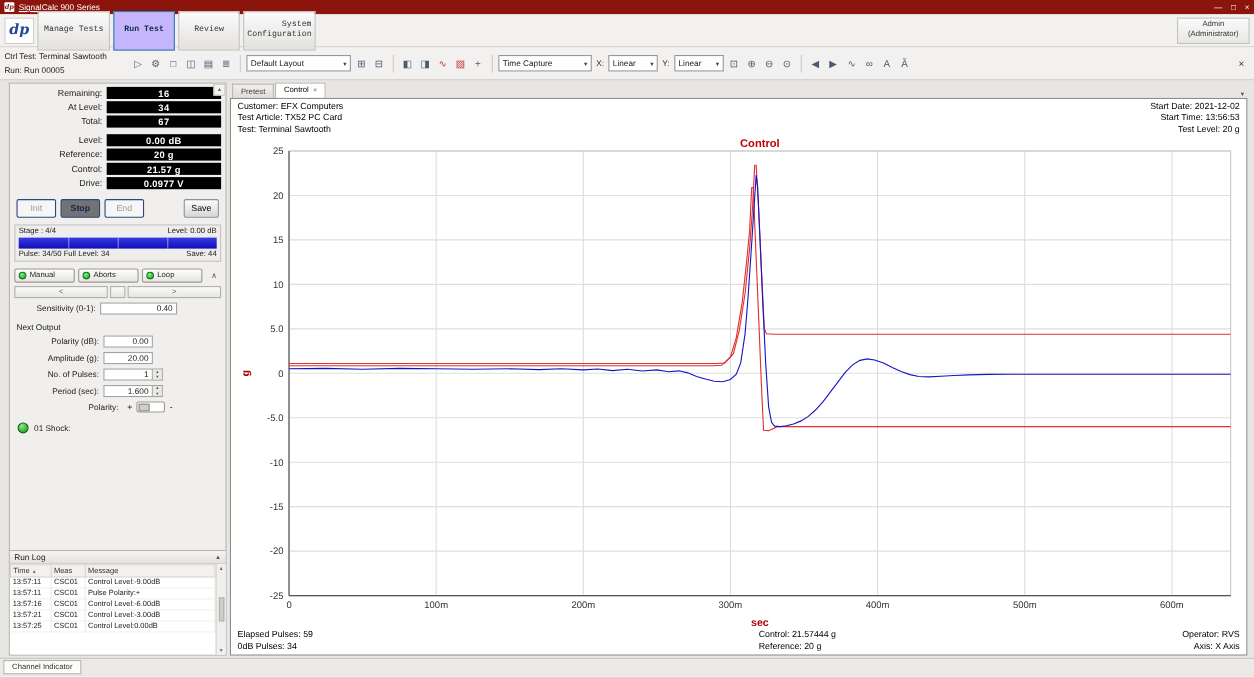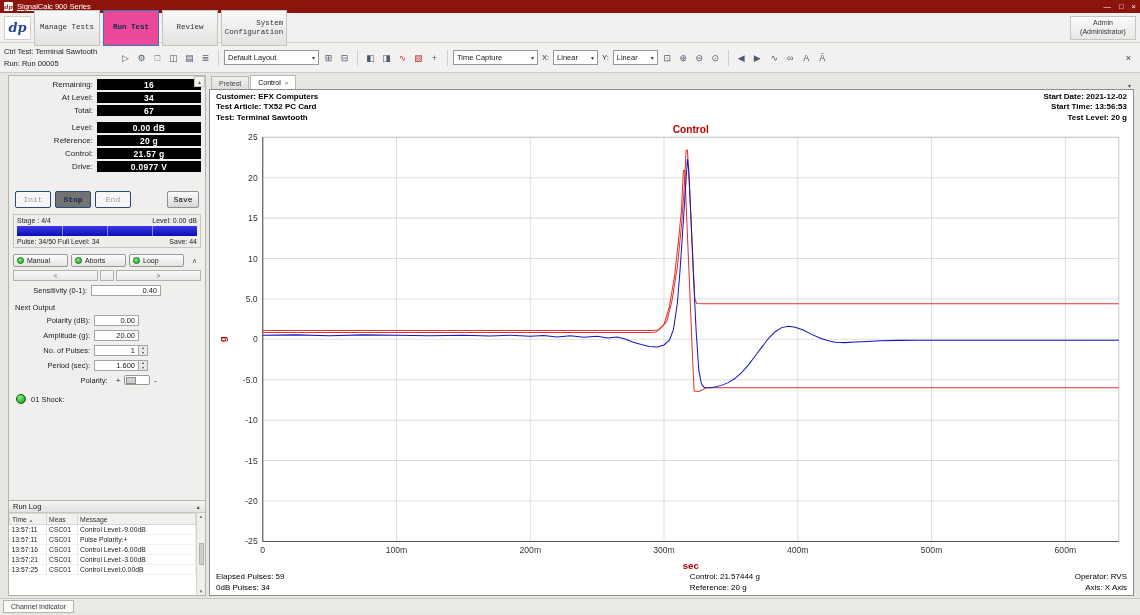--- a/index.html
+++ b/index.html
@@ -10,21 +10,21 @@
   .titlebar { height:13px; background:#8b140c; display:flex; align-items:center; padding:0 4px; color:#fff; }
   .app-icon { width:9px; height:9px; background:#fff; color:#8b140c; font:italic bold 6px "DejaVu Serif",serif; display:flex; align-items:center; justify-content:center; margin-right:4px; border-radius:1px; }
   .titlebar .title { font-size:7.5px;text-decoration:underline; }
   .win-controls { margin-left:auto; display:flex; gap:8px; font-size:7.5px; color:#fff; }
   .win-controls span { cursor:default; }
 
   
   .ribbon { height:30px; background:#f2f1ef; border-bottom:1px solid #d4d2ce; display:flex; align-items:center; padding:2px 4px; gap:3px; }
   .dp-logo { width:27px; height:24px; background:#fff; border:1px solid #d0cecb; color:#23479c; font:italic bold 13px "DejaVu Serif",serif; display:flex; align-items:center; justify-content:center; }
   .ribbon-tab { height:36px; min-width:56px; max-width:66px; padding:0 5px; background:linear-gradient(#fafafa,#e3e2e0); border:1px solid #c6c4c0; display:flex; align-items:center; justify-content:center; text-align:right; line-height:1.15; font-size:7.5px; color:#333; cursor:default;font-family:Liberation Mono, monospace; }
-  .ribbon-tab.active { background:#ec4899; border-color:#2e7cab; color:#0b2e4d; font-weight:bold; }
+  .ribbon-tab.active { background:#c4b5fd; border-color:#2e7cab; color:#0b2e4d; font-weight:bold; }
   .admin-box { margin-left:auto; height:24px; min-width:66px; border:1px solid #c6c4c0; background:linear-gradient(#fafafa,#e8e7e5); display:flex; flex-direction:column; align-items:center; justify-content:center; line-height:1.2; font-size:7px; color:#333; padding:0 6px; }
 
   
   .toolbar { height:30px; background:#f2f1ef; border-bottom:1px solid #cfcdc9; display:flex; align-items:center; padding:0 4px; gap:2px; }
   .test-info { width:112px; line-height:1.6; font-size:7.5px; color:#222; flex:none; }
   .icon-group { display:flex; align-items:center; gap:1px; }
   .tb-icon { width:15px; height:15px; display:flex; align-items:center; justify-content:center; font-size:9px; color:#4a5a74; cursor:default; }
   .tb-sep { width:1px; height:16px; background:#ccc; margin:0 3px; }
   .tb-label { font-size:7.5px; margin:0 2px; color:#333; }
   .tb-select { height:15px; border:1px solid #979797; background:#fff; display:flex; align-items:center; font-size:7.5px; padding:0 3px; cursor:default; }
@@ -36,21 +36,21 @@
   .main { height:525px; display:flex; gap:3px; padding:2px 6px 2px 8px; }
 
   
   .panel { width:198px; flex:none; background:#f0efed; border:1px solid #b5b3af; display:flex; flex-direction:column; position:relative; font-size:7.5px; }
   .panel-scroll { position:absolute; top:0; right:0; width:11px; height:11px; border:1px solid #c4c2be; background:#f4f3f1; font-size:5px; color:#666; display:flex; align-items:center; justify-content:center; z-index:2; }
   .readouts { padding:3px 4px 0; }
   .readout { display:flex; align-items:center; margin-bottom:2px; }
   .readout.gap { margin-top:6px; }
   .readout .lbl { flex:1; text-align:right; padding-right:4px; font-size:8px; color:#222; }
   .readout .val { width:104px; height:11px; background:#000; color:#fff; font-weight:bold; font-size:8.5px; display:flex; align-items:center; justify-content:center; letter-spacing:0.3px; }
-  .btn-row { display:flex; gap:4px; margin:17px 6px 4px;font-family:Liberation Mono, monospace; }
+  .btn-row { display:flex; gap:4px; margin:7px 6px 4px; }
   .btn { width:36px; height:17px; display:flex; align-items:center; justify-content:center; font-size:8px; border-radius:2px; cursor:default; }
   .btn-init { background:#f6f6f6; border:1px solid #28477c; color:#9a9a9a; }
   .btn-stop { background:#737373; border:1px solid #28477c; color:#11264d; font-weight:bold; }
   .btn-end  { background:#f6f6f6; border:1px solid #28477c; color:#9a9a9a; }
   .btn-save { margin-left:auto; width:32px; background:linear-gradient(#fdfdfd,#d6d6d6); border:1px solid #8f8f8f; color:#000; }
   .stage-box { margin:2px 4px; border:1px solid #c6c4c0; background:#eeedeb; padding:2px 3px; }
   .stage-line { display:flex; justify-content:space-between; font-size:7px; color:#222; }
   .stage-bar { height:10px; margin:2px 0; background:linear-gradient(#3a3ae6,#0d0db4); position:relative; }
   .stage-bar i { position:absolute; top:0; bottom:0; width:1px; background:rgba(255,255,255,.45); }
   .toggle-row { display:flex; align-items:center; gap:3px; margin:4px 4px 2px; }
@@ -87,21 +87,21 @@
   .vthumb { width:5px; flex:0 0 22px; background:#cfcecb; border:1px solid #b3b1ad; }
 
   
   .chart-area { flex:1; display:flex; flex-direction:column; min-width:0; }
   .tabstrip { height:14px; display:flex; align-items:flex-end; gap:1px; padding-left:2px; }
   .tab { height:13px; padding:0 7px; background:linear-gradient(#f1f0ee,#dddcda); border:1px solid #b9b7b3; border-bottom:none; font-size:7px; color:#444; display:flex; align-items:center; gap:4px; cursor:default; }
   .tab.active { height:14px; background:#fff; color:#000; }
   .tab .closex { font-size:6px; color:#666; }
   .tab-overflow { margin-left:auto; font-size:6px; color:#555; padding:0 3px; }
   .chart-panel { flex:1; background:#fff; border:1px solid #8f8d89; display:flex; flex-direction:column; min-height:0; }
-  .chart-header { display:flex; justify-content:space-between; padding:2px 6px 0; font-size:8px; line-height:1.3; color:#000;font-weight:bold; }
+  .chart-header { display:flex; justify-content:space-between; padding:2px 6px 0; font-size:8px; line-height:1.3; color:#000; }
   .chart-header .right { text-align:right; }
   .plot-wrap { flex:1; position:relative; min-height:0; }
   .plot-wrap svg { position:absolute; inset:0; width:100%; height:100%; }
   .chart-footer { display:flex; padding:0 6px 2px; font-size:8px; line-height:1.3; color:#000; }
   .footer-left { width:52%; } .footer-center { width:26%; } .footer-right { flex:1; text-align:right; }
 
   
   .statusbar { height:15px; background:#eceae7; border-top:1px solid #c8c6c2; display:flex; align-items:center; padding:0 3px; }
   .status-tab { height:13px; background:#fcfcfb; border:1px solid #b5b3af; padding:0 7px; font-size:7px; display:flex; align-items:center; color:#333; }
 </style>

